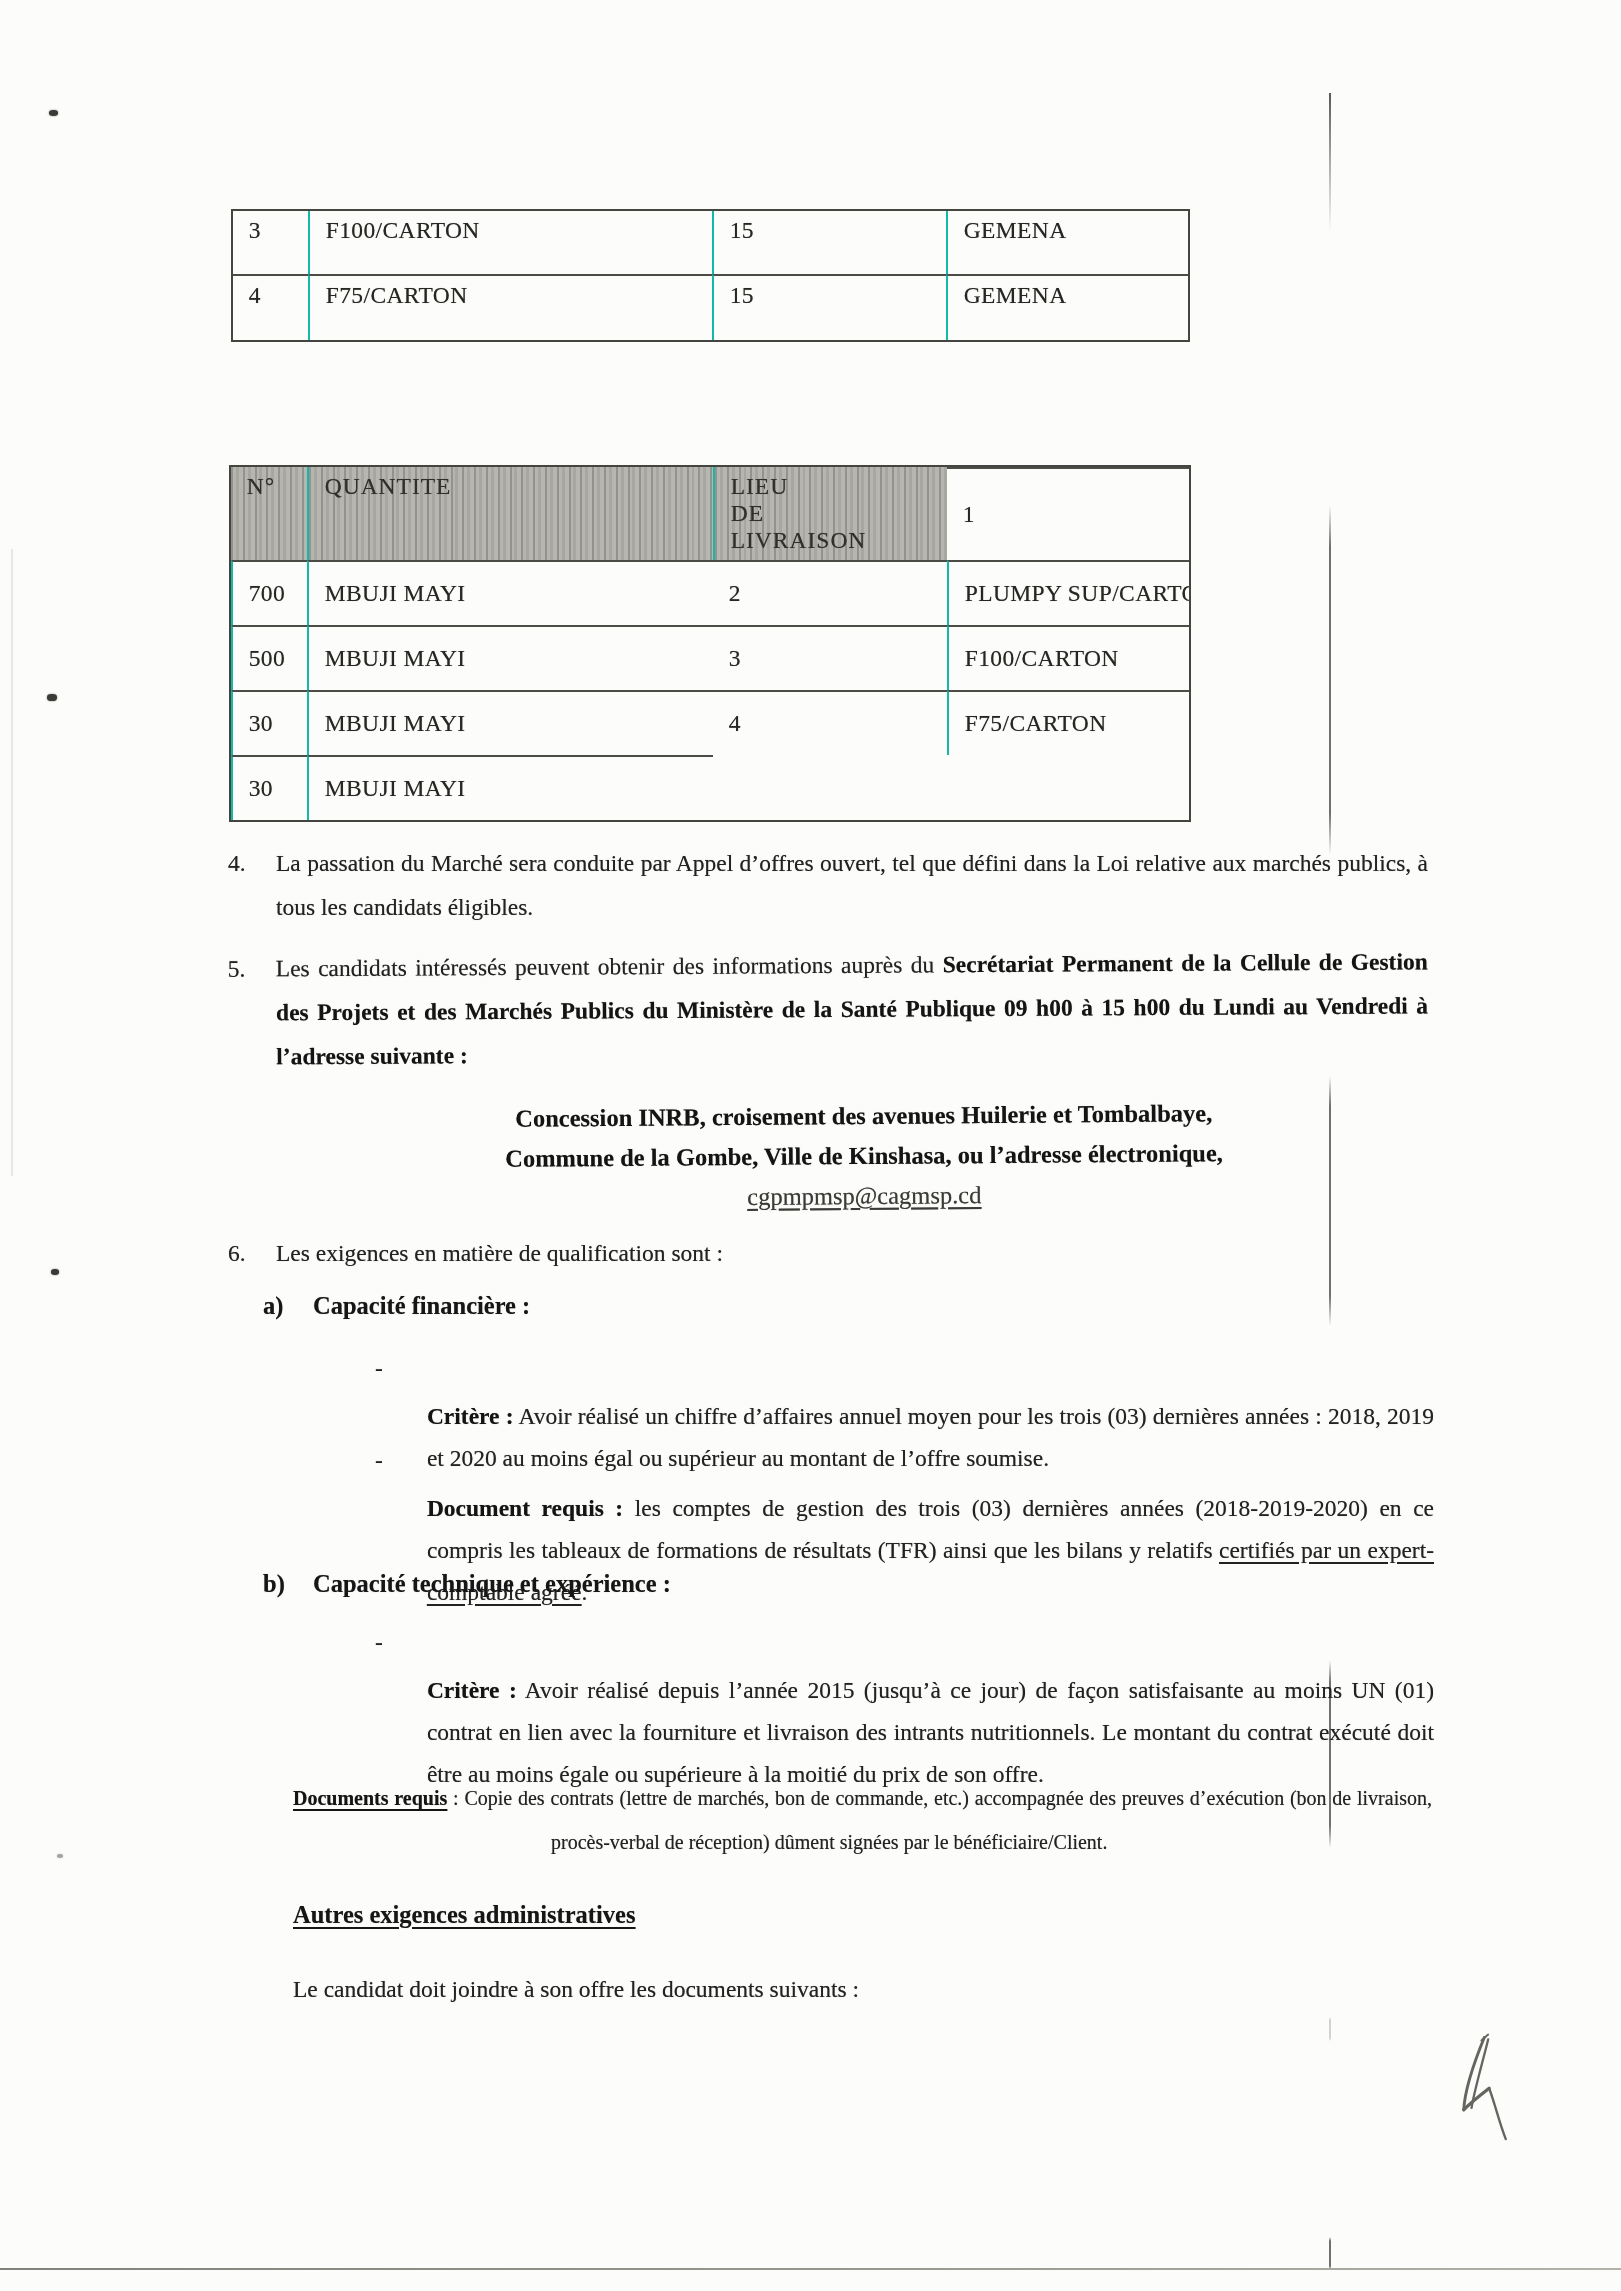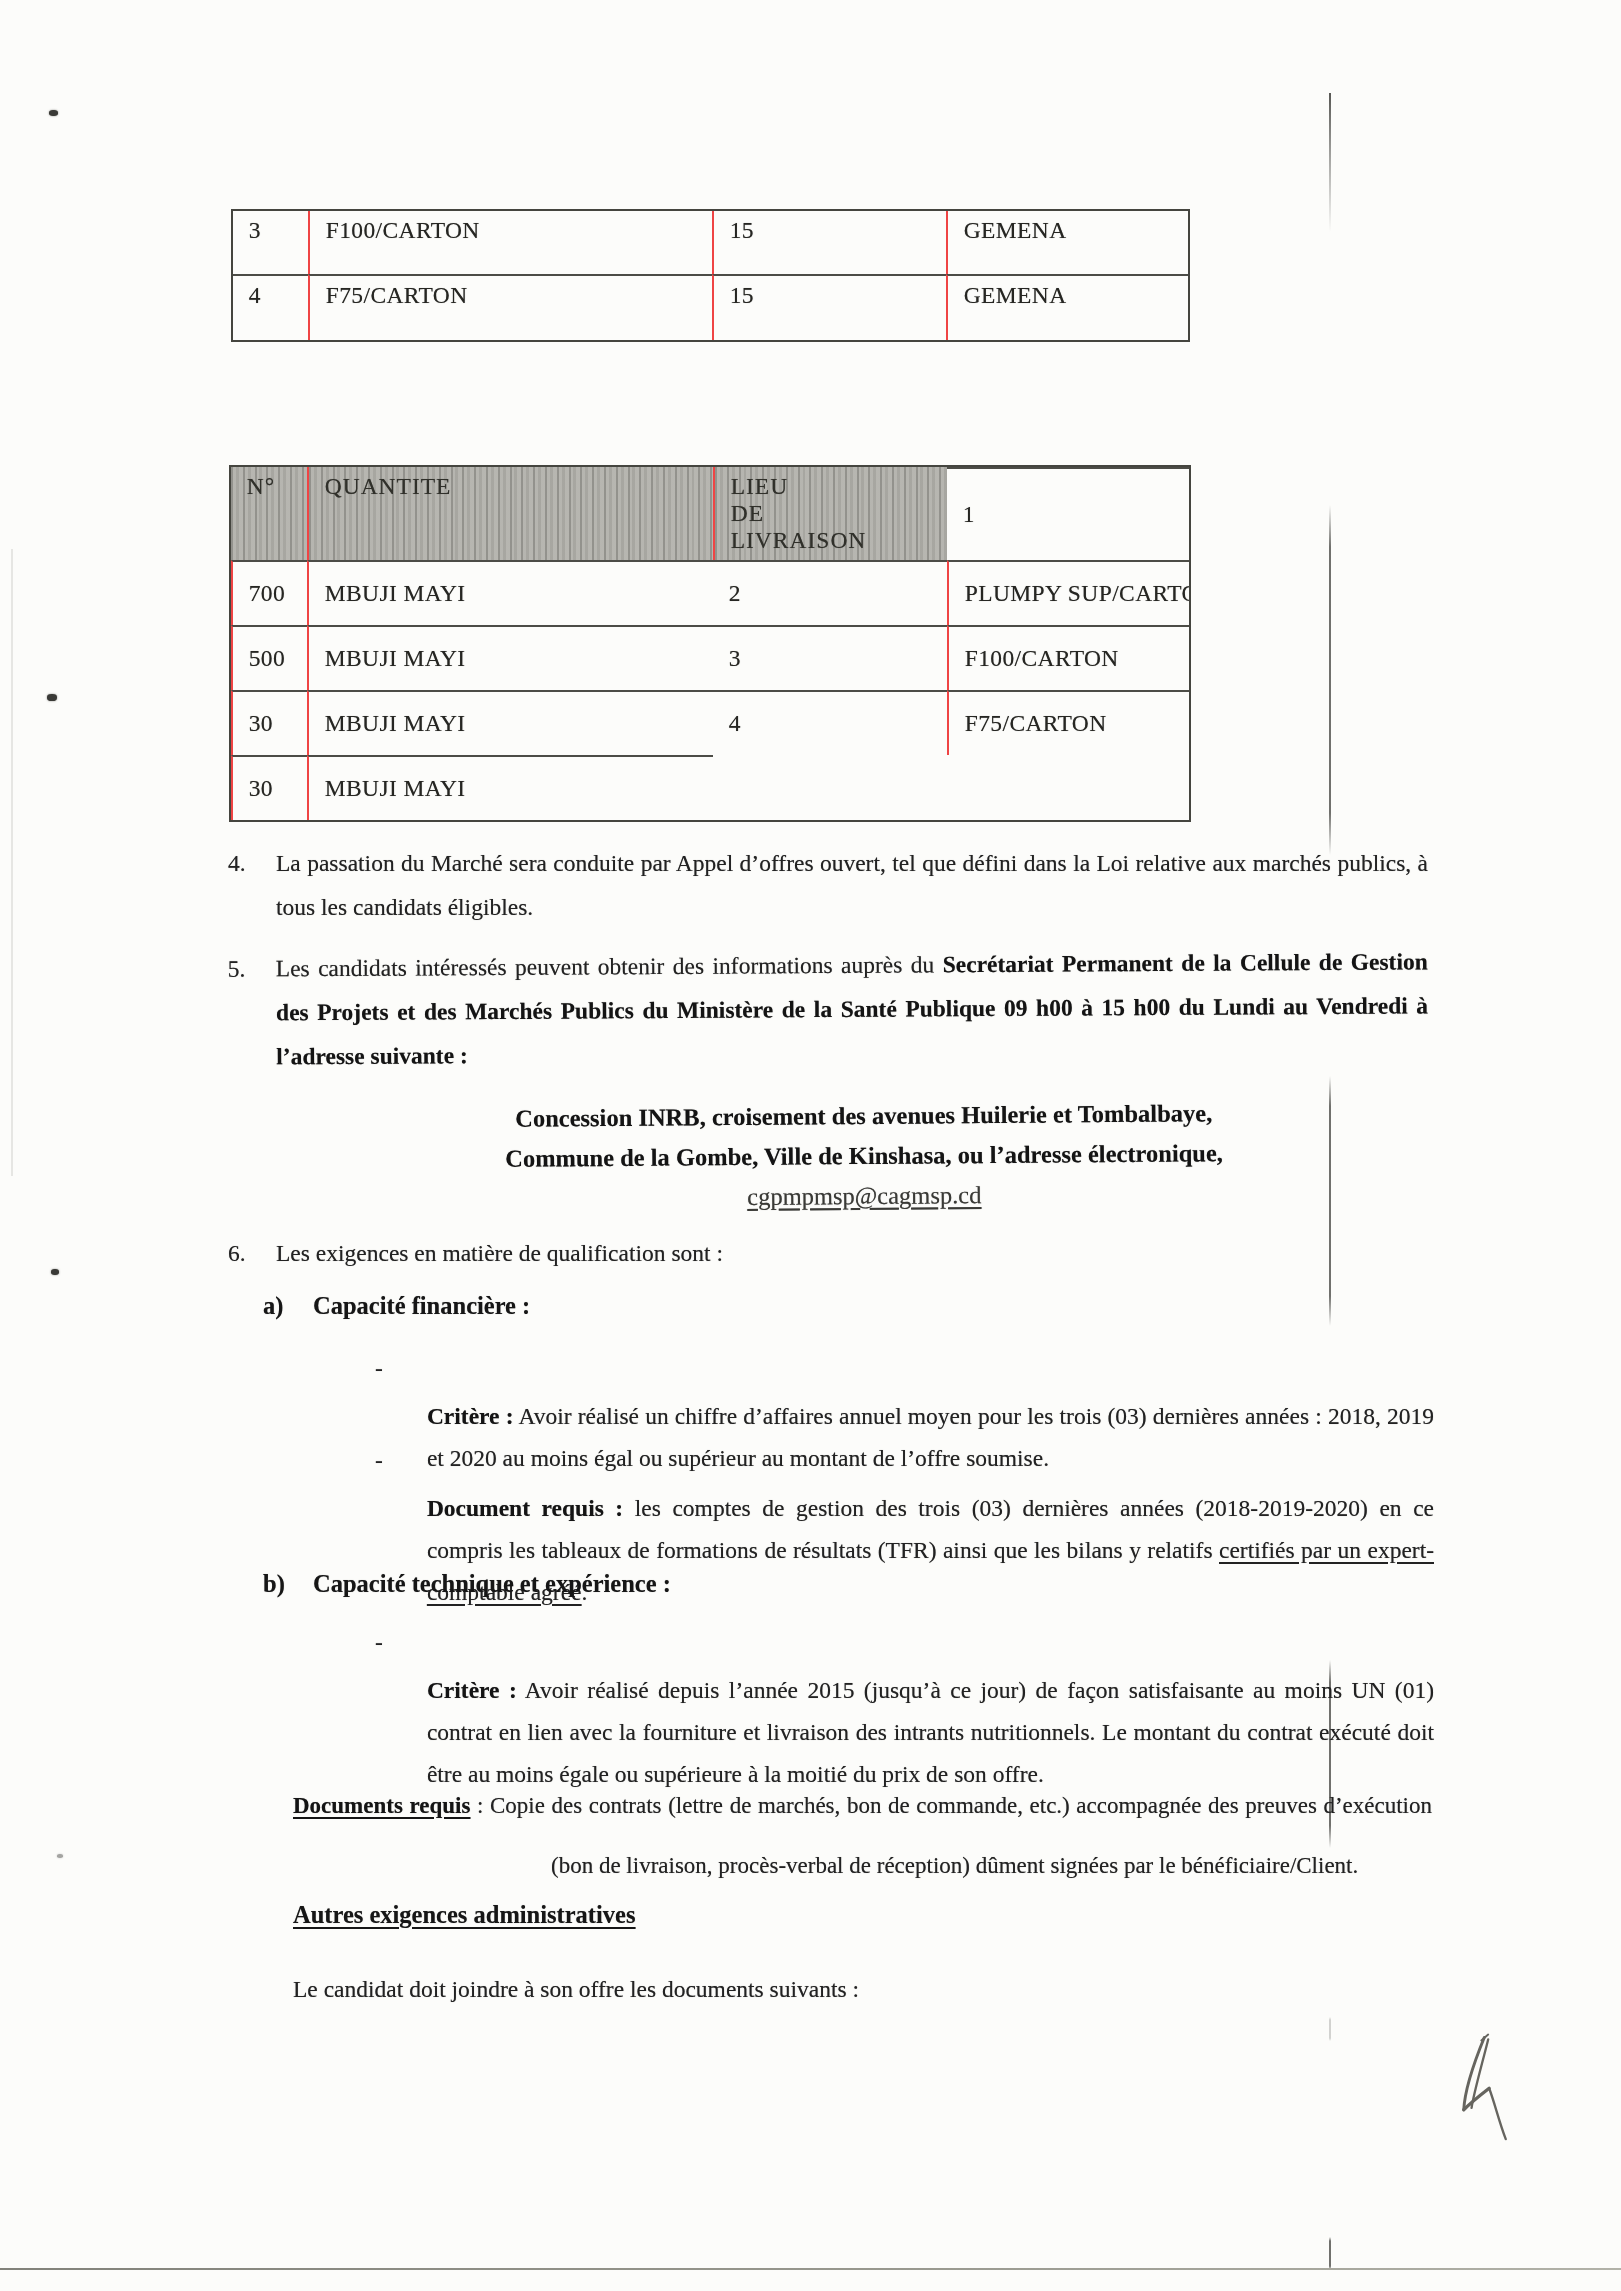--- a/index.html
+++ b/index.html
@@ -8,21 +8,21 @@
     position:relative; width:1621px; height:2292px; margin:0 auto;
     background:#fcfcfa; overflow:hidden;
     font-family:"Liberation Serif", serif; color:#222;
     -webkit-font-smoothing:antialiased;
   }
   .txt{ text-shadow:0 0 0.7px rgba(40,40,40,0.55); }
 
   
   .tbl{ position:absolute; display:grid; border:2px solid #45453f; }
   .cell{
-    border-left:2px solid #ef4444; border-top:2px solid #4c4c46;
+    border-left:2px solid #14b8a6; border-top:2px solid #4c4c46;
     font-size:23.5px; padding:5.9px 9.8px 0 15.7px; color:#262622;
     letter-spacing:0.4px; white-space:nowrap; overflow:hidden;
   }
   .cell.c0{ border-left:none; }
   .cell.r0{ border-top:none; }
   .cell.mid{ display:flex; align-items:center; padding-top:0; }
   .hdr{
     background-color:#aeadA8;
     background-image:repeating-linear-gradient(90deg,
       rgba(84,84,78,.30) 0 2px, rgba(205,205,198,.25) 2px 4.9px,
@@ -45,21 +45,21 @@
   .addr .email{ font-weight:normal; color:#3a3a36; }
 
   .letter-head{ position:absolute; display:flex; font-weight:bold; font-size:24.5px; color:#161616; }
   .letter-head .lt{ width:50px; flex:none; }
 
   .bullet{ position:absolute; left:372px; width:1062px; display:flex; font-size:23.5px; line-height:42px; }
   .dash{ width:52px; flex:none; padding-left:2.9px; }
   .btext{ flex:1; text-align:justify;margin-top:48px; }
 
   .docsB{ position:absolute; left:293px; top:1776px; width:1139px;
-          font-size:23px; line-height:60px; }
+          font-size:20px; line-height:44px; }
   .hang{ padding-left:258px; text-indent:-258px; text-align:justify; }
 
   .autres{ position:absolute; left:293px; top:1901px; font-weight:bold; font-size:24.5px; color:#161616; }
   .closing{ position:absolute; left:293px; top:1976px; font-size:23.5px; }
 
   
   .vseg{ position:absolute; left:1329px; width:2px;
          background:linear-gradient(to bottom, rgba(88,88,84,0),
            rgba(88,88,84,.85) 12%, rgba(88,88,84,.85) 88%, rgba(88,88,84,0)); }
   .vseg.fadeTop{ background:linear-gradient(to bottom, rgba(70,70,66,.9), rgba(70,70,66,0)); }

